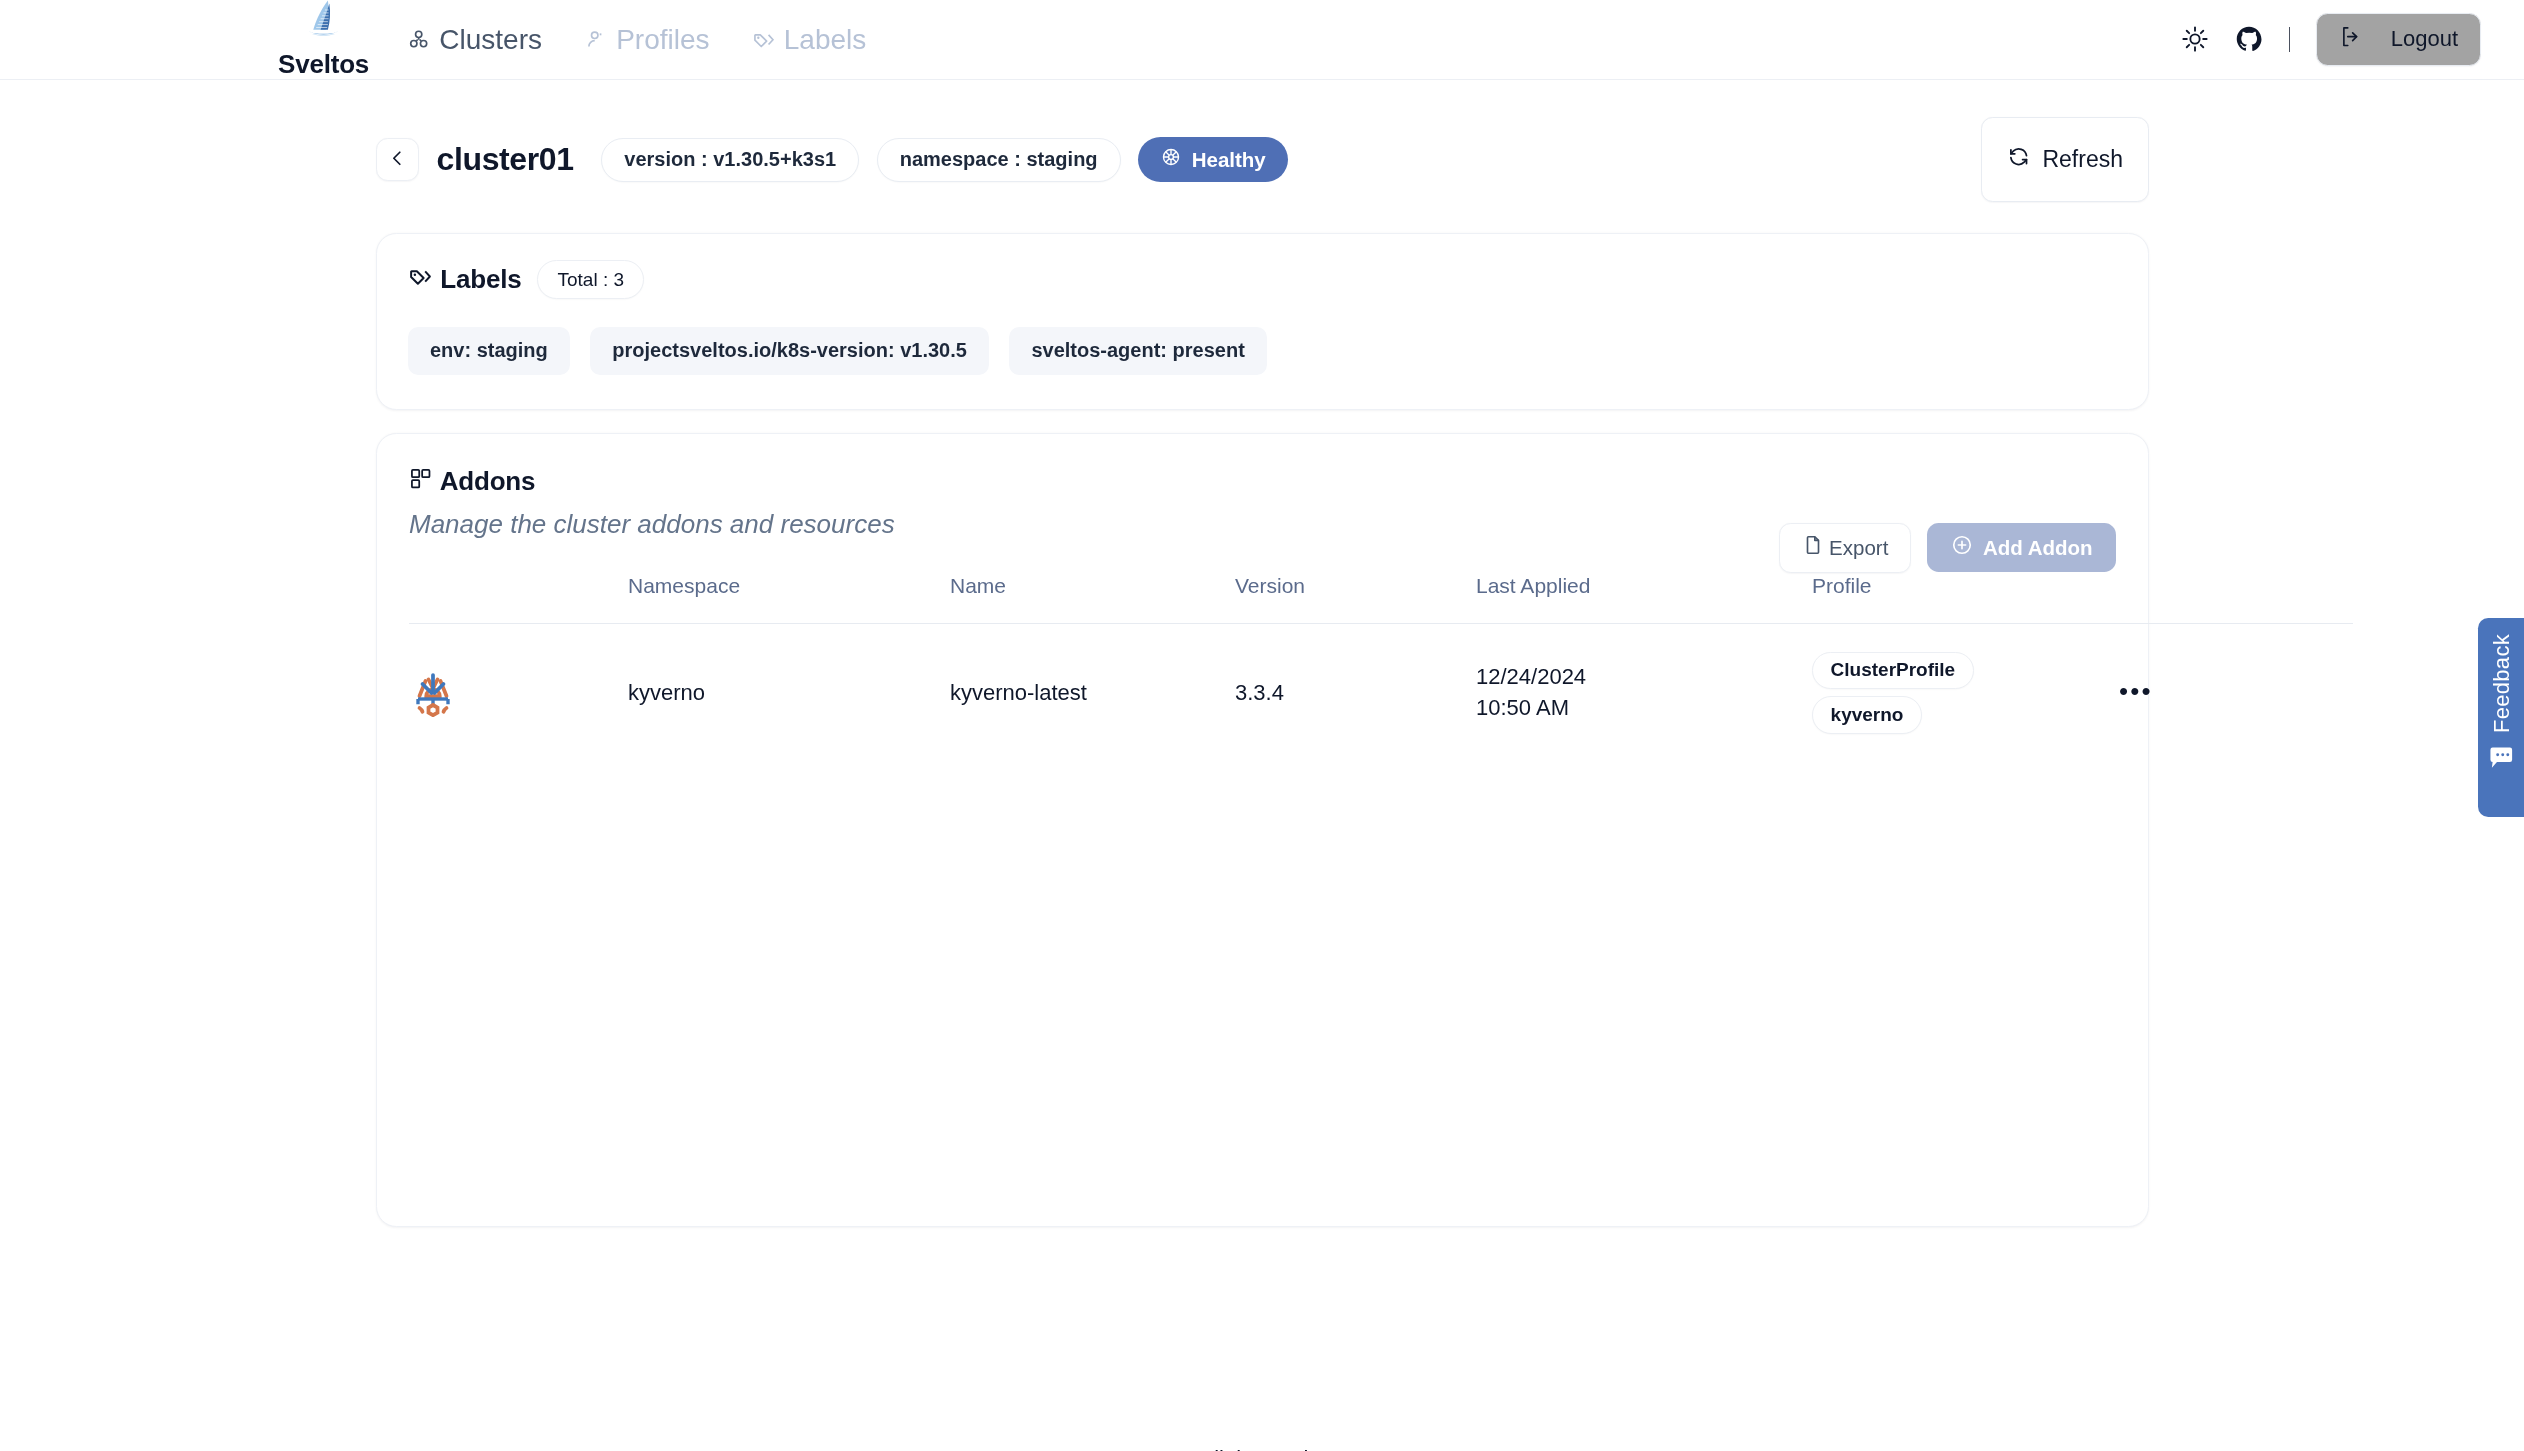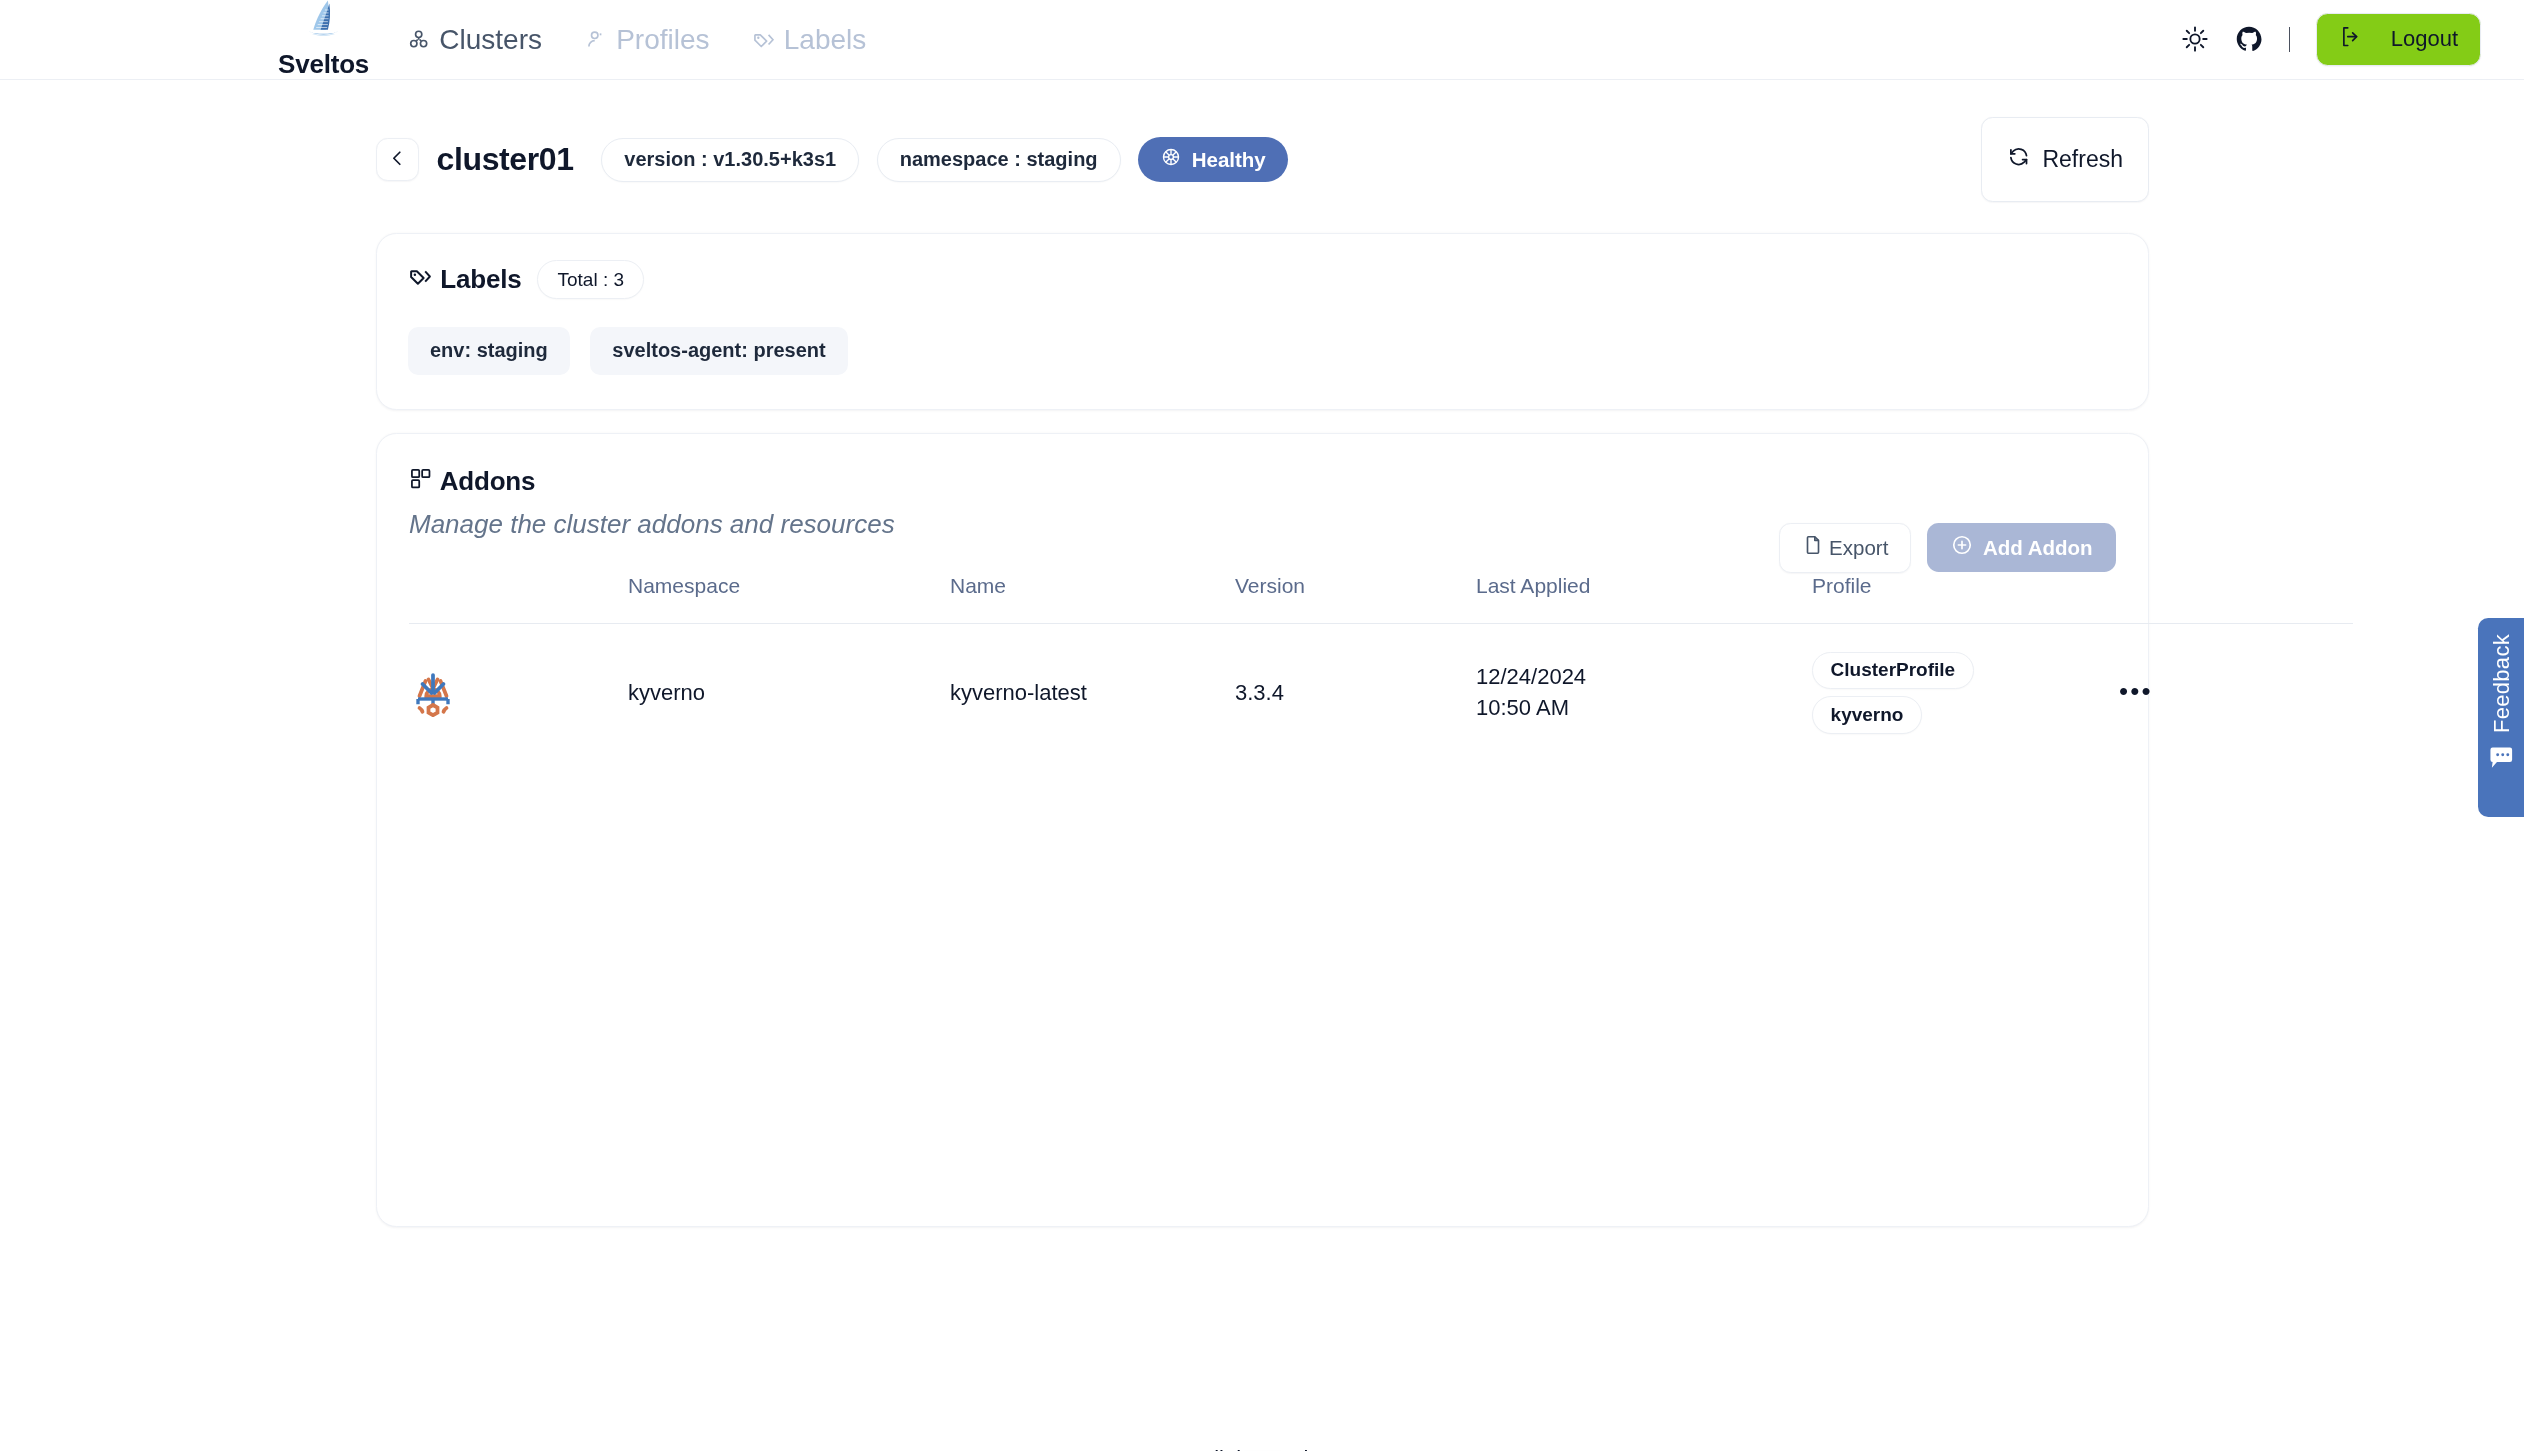--- a/index.html
+++ b/index.html
@@ -73,21 +73,21 @@
   }
   .logout-btn {
     display: flex;
     align-items: center;
     gap: 28px;
     border: 0.7px solid #e8ecf2;
     border-radius: 11.7px;
     padding: 11px 22px;
     font-size: 22px;
     color: #0f172a;
-    background: #84cc16;
+    background: #a3a3a3;
     cursor: pointer;
     box-shadow: 0 0.7px 1.5px rgba(16,24,40,.04);
   }
 
   
   .page {
     padding: 37px 0 0 0;
   }
   .container {
     width: 1773px;
@@ -524,20 +524,21 @@
               <circle cx="6.6" cy="10.2" r="1.2" fill="#0f172a" stroke="none"></circle>
               <path d="M16.5 7l4.5 5-4.5 5"></path>
             </svg>
           </span>
           <span>Labels</span>
         </div>
         <div class="total-pill">Total : 3</div>
       </div>
       <div class="label-chips">
         <div class="label-chip">env: staging</div>
+        <div class="label-chip">projectsveltos.io/k8s-version: v1.30.5</div>
         <div class="label-chip">sveltos-agent: present</div>
       </div>
     </div>
 
     <div class="card addons-card">
       <div class="addons-title">
         <span>
           <svg width="23.4" height="23.4" viewBox="0 0 24 24" fill="none" stroke="#0f172a" stroke-width="1.8">
             <rect x="3" y="3" width="7.5" height="7.5" rx="1"></rect>
             <rect x="3" y="13.5" width="7.5" height="7.5" rx="1"></rect>

